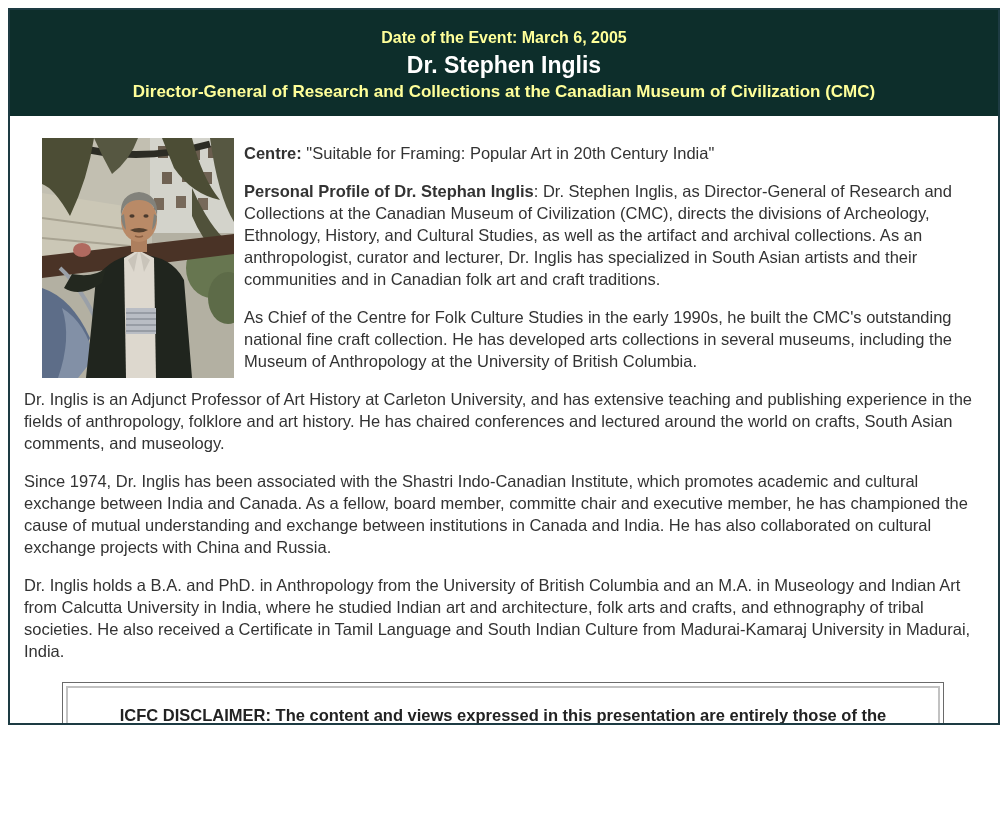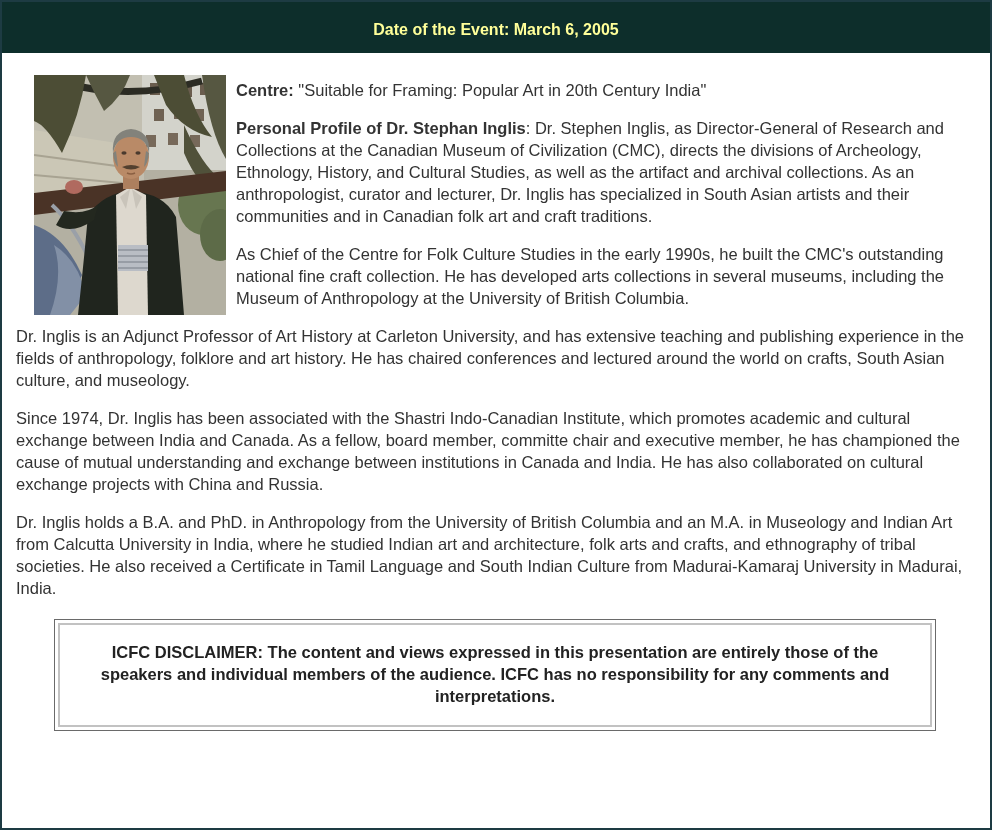--- a/index.html
+++ b/index.html
@@ -3,23 +3,23 @@
 <meta charset="utf-8">
 <style>
   * { box-sizing: border-box; margin: 0; padding: 0; }
   html, body {
     width: 1000px; height: 838px;
     background: #ffffff;
     font-family: "Liberation Sans", sans-serif;
     overflow: hidden;
   }
   .page {
-    margin: 0;
+    margin: 8px;
     width: 992px;
-    height: 830px;
+    height: 717px;
     border: 2px solid #1d3b43;
     background: #ffffff;
     overflow: hidden;
   }
   
   .masthead {
     background: #0d2e2b;
     text-align: center;
     padding: 18px 10px 13px 10px;
   }
@@ -75,20 +75,22 @@
     color: #222222;
   }
 </style>
 </head>
 <body>
 
 <div class="page">
 
   <div class="masthead">
     <div class="date-line">Date of the Event: March 6, 2005</div>
+    <div class="name-line">Dr. Stephen Inglis</div>
+    <div class="title-line">Director-General of Research and Collections at the Canadian Museum of Civilization (CMC)</div>
   </div>
 
   <div class="content">
 
     <svg class="photo" viewBox="0 0 192 240" role="img" aria-label="Photo of Dr. Stephen Inglis, a gray-haired man with a mustache in a dark jacket and white shirt, standing under a canvas canopy with a building behind">
 
       <rect x="0" y="0" width="192" height="240" fill="#b3b0a2"></rect>
       <rect x="0" y="0" width="110" height="130" fill="#c2bfb1"></rect>
 
       <rect x="108" y="0" width="84" height="95" fill="#d3d3cb"></rect>
@@ -149,21 +151,21 @@
       <path d="M88 92 Q97 88 106 92 Q97 97 88 92 Z" fill="#53402f"></path>
       <path d="M93 98 Q97 100 101 98" stroke="#8a5f42" stroke-width="1.5" fill="none"></path>
     </svg>
 
 
     <p><b>Centre:</b><span> "Suitable for Framing: Popular Art in 20th Century India"</span></p>
 
     <p><b>Personal Profile of Dr. Stephan Inglis</b><span>: Dr. Stephen Inglis, as Director-General of Research and Collections at the Canadian Museum of Civilization (CMC), directs the divisions of Archeology, Ethnology, History, and Cultural Studies, as well as the artifact and archival collections. As an anthropologist, curator and lecturer, Dr. Inglis has specialized in South Asian artists and their communities and in Canadian folk art and craft traditions.</span></p>
 
     <p>As Chief of the Centre for Folk Culture Studies in the early 1990s, he built the CMC's outstanding national fine craft collection. He has developed arts collections in several museums, including the Museum of Anthropology at the University of British Columbia.</p>
-    <p>Dr. Inglis is an Adjunct Professor of Art History at Carleton University, and has extensive teaching and publishing experience in the fields of anthropology, folklore and art history. He has chaired conferences and lectured around the world on crafts, South Asian culture, and museology.</p>
+    <p>Dr. Inglis is an Adjunct Professor of Art History at Carleton University, and has extensive teaching and publishing experience in the fields of anthropology, folklore and art history. He has chaired conferences and lectured around the world on crafts, South Asian comments, and museology.</p>
     <p>Since 1974, Dr. Inglis has been associated with the Shastri Indo-Canadian Institute, which promotes academic and cultural exchange between India and Canada. As a fellow, board member, committe chair and executive member, he has championed the cause of mutual understanding and exchange between institutions in Canada and India. He has also collaborated on cultural exchange projects with China and Russia.</p>
     <p>Dr. Inglis holds a B.A. and PhD. in Anthropology from the University of British Columbia and an M.A. in Museology and Indian Art from Calcutta University in India, where he studied Indian art and architecture, folk arts and crafts, and ethnography of tribal societies. He also received a Certificate in Tamil Language and South Indian Culture from Madurai-Kamaraj University in Madurai, India.</p>
 
     <div class="disclaimer-outer">
       <div class="disclaimer-inner">ICFC DISCLAIMER: The content and views expressed in this presentation are entirely those of the speakers and individual members of the audience. ICFC has no responsibility for any comments and interpretations.</div>
     </div>
 
   </div>
 </div>
 

